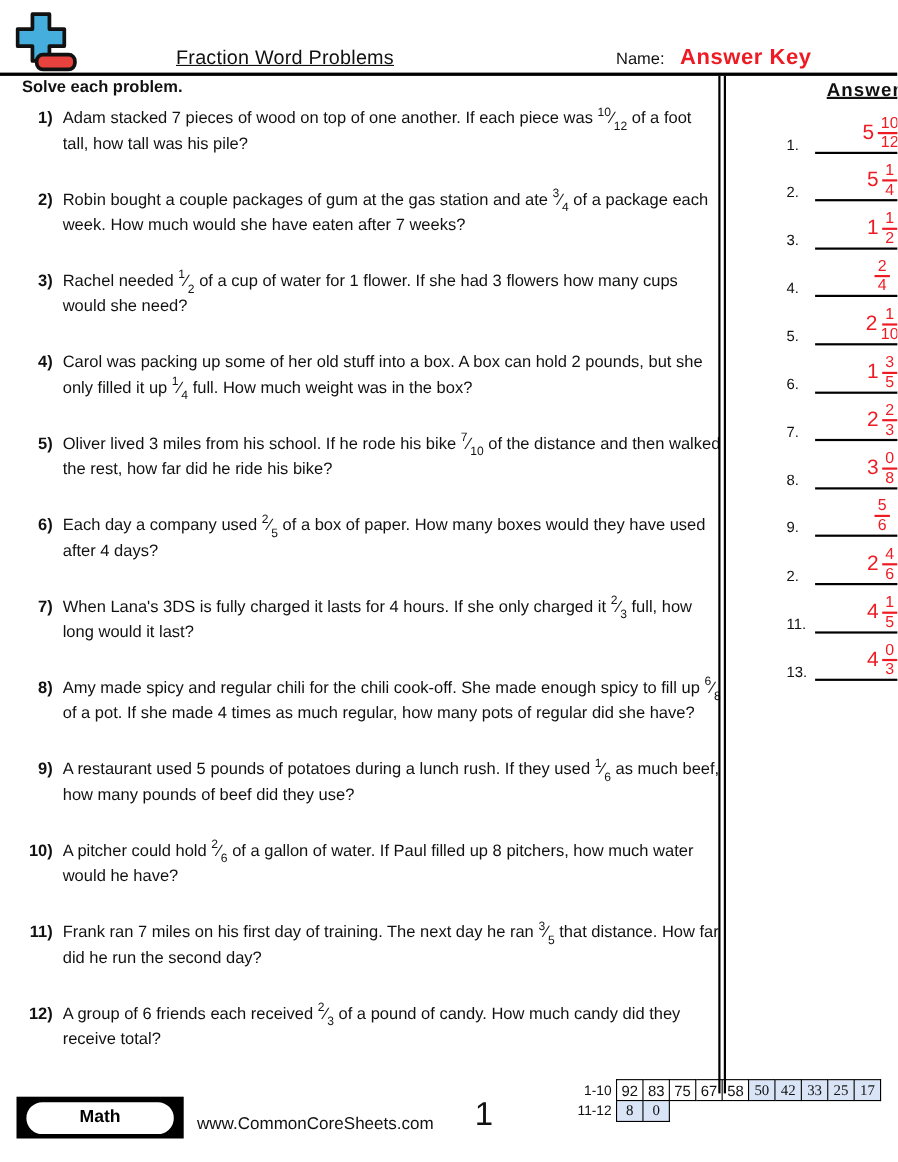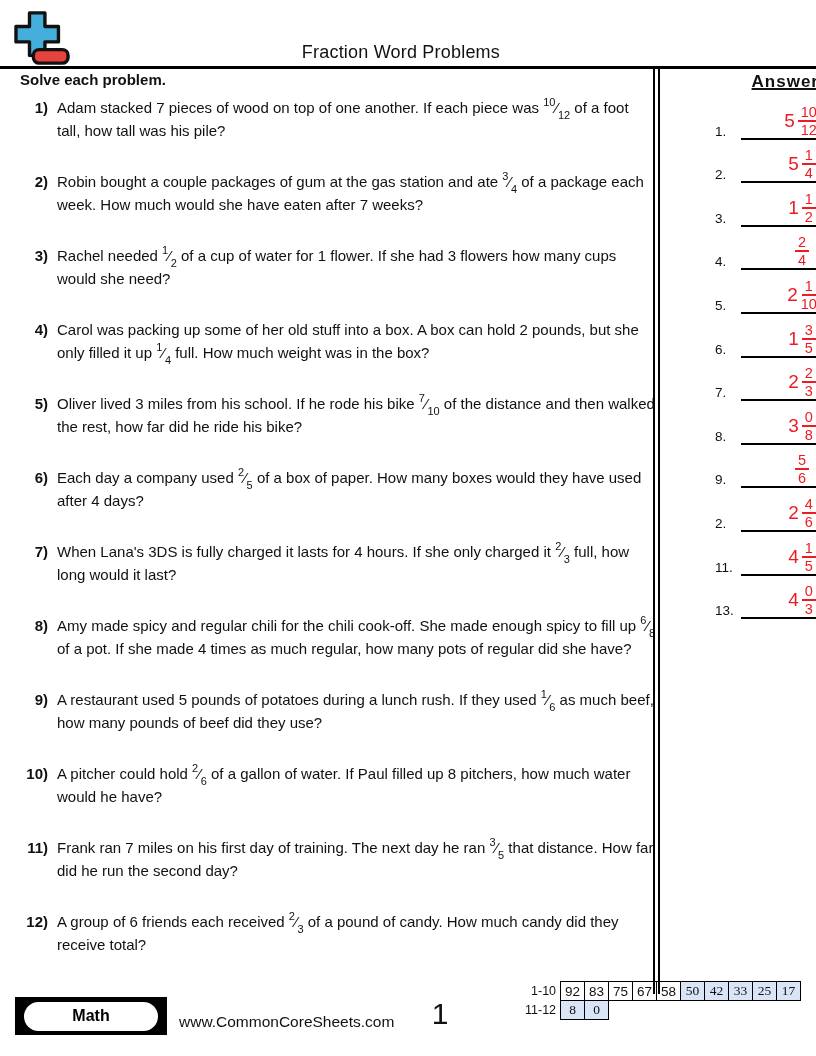--- a/index.html
+++ b/index.html
@@ -1,22 +1,22 @@
 <!DOCTYPE html>
 <html style="--red: #ed1c24; --cell-blue: #d9e4f6;"><head>
 <meta charset="utf-8">
 <style>
   html,body{margin:0;padding:0;background:#fff;}
   .page{position:relative;width:816px;height:1056px;background:#ffffff;overflow:hidden;
         font-family:"Liberation Sans","DejaVu Sans",sans-serif;color:#111;}
 
   
   .logo{position:absolute;left:14px;top:11px;width:58px;height:56px;}
-  .title{position:absolute;left:160px;top:42px;width:340px;text-align:right;
-         font-size:18px;font-weight:500;letter-spacing:.2px;color:#111;}
+  .title{position:absolute;left:160px;top:42px;width:340px;text-align:left;
+         font-size:18px;font-weight:500;letter-spacing:.2px;color:#111;text-decoration:underline;}
   .name-row{position:absolute;left:560px;top:41px;width:250px;display:flex;align-items:baseline;gap:14px;}
   .name-label{font-size:15px;color:#111;}
   .answer-key{font-size:20px;font-weight:bold;color:var(--red);letter-spacing:.5px;}
   .header-rule{position:absolute;left:0;top:66px;width:816px;height:3px;background:#000;}
   .instructions{position:absolute;left:20px;top:71px;font-size:15px;font-weight:bold;}
 
   
   .vdivider{position:absolute;left:653px;top:69px;height:925px;width:3px;
             border-left:2px solid #000;border-right:2px solid #000;}
 
@@ -63,20 +63,24 @@
 
 <div class="page">
 
   <svg class="logo" viewBox="0 0 60 58" aria-hidden="true">
     <path id="logo-plus" d="M16 2 h16 v14 h14 v16 h-14 v14 h-16 v-14 h-14 v-16 h14 z" stroke="#111" stroke-width="3.5" stroke-linejoin="round" fill="#45aedd"></path>
     <rect id="logo-minus" x="20" y="40" width="36" height="14" rx="6" stroke="#111" stroke-width="3.5" fill="#e8423e"></rect>
   </svg>
 
   <div class="title">Fraction Word Problems</div>
 
+  <div class="name-row">
+    <span class="name-label">Name:</span>
+    <span class="answer-key">Answer Key</span>
+  </div>
 
   <div class="header-rule"></div>
   <div class="instructions">Solve each problem.</div>
 
   <div class="problems" id="problems-list">
       <div class="problem-row">
         <div class="problem-num">1)</div>
         <div class="problem-text">Adam stacked 7 pieces of wood on top of one another. If each piece was <span class="ifrac"><sup>10</sup>⁄<sub>12</sub></span> of a foot tall, how tall was his pile?</div>
       </div>
       <div class="problem-row">

